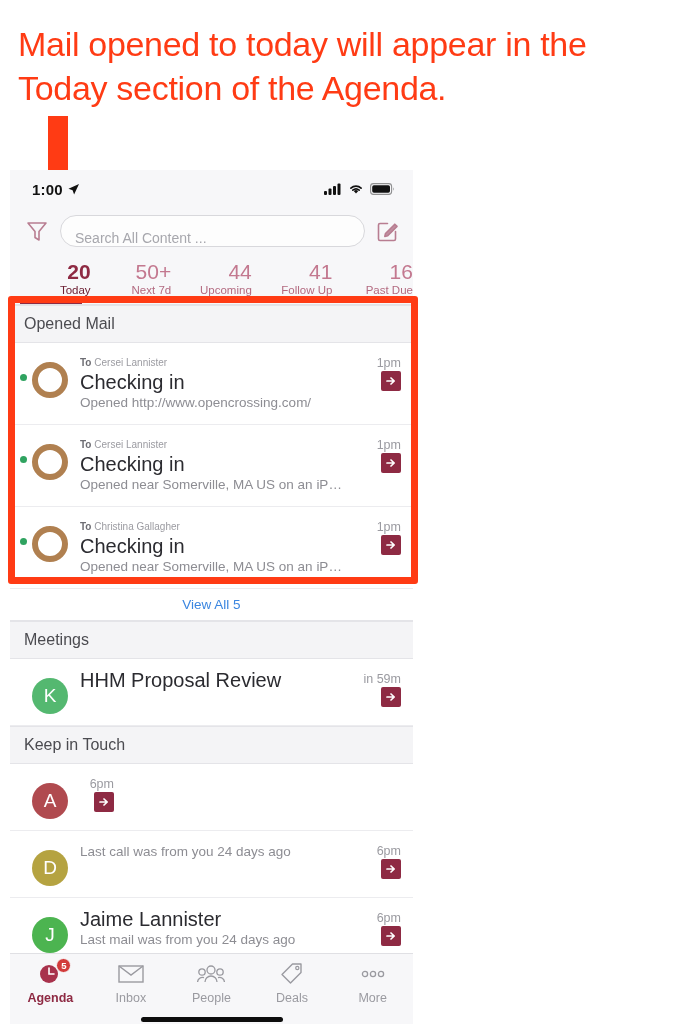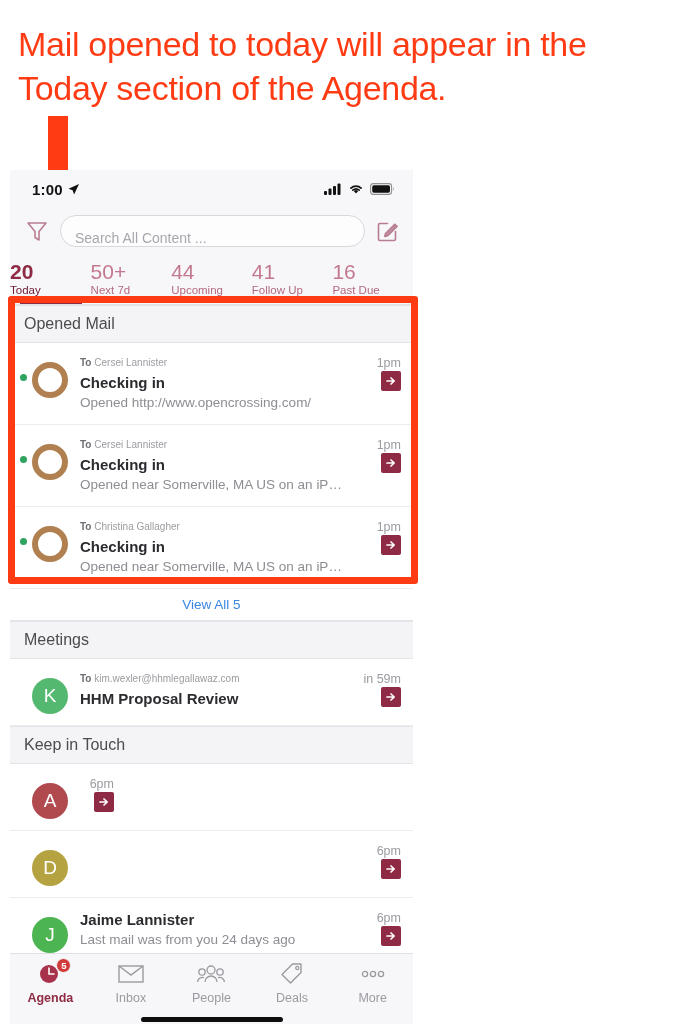--- a/index.html
+++ b/index.html
@@ -75,21 +75,21 @@
   .compose-icon { width: 26px; height: 26px; flex: 0 0 26px; }
 
   
   .tabs {
     height: 52px; background: #f7f7f9;
     display: flex; align-items: stretch;
     border-bottom: 1px solid #e2e2e6;
     position: relative;
   }
   .tab { flex: 1 1 0; display: flex; flex-direction: column;
-         align-items: flex-start; justify-content: center; gap: 0px; }
+         align-items: flex-end; justify-content: center; gap: 0px; }
   .tab .num { font-size: 21px; color: #c3788f; font-weight: 300; line-height: 23px; }
   .tab .lbl { font-size: 11.5px; color: #b36a80; line-height: 15px; }
   .tab.active .num { color: #8e2a43; font-weight: 700; }
   .tab.active .lbl { color: #6d2034; }
   .tab-underline {
     position: absolute; left: 10px; bottom: 0;
     width: 62px; height: 3px; background: #8e2a43;
   }
 
   
@@ -122,21 +122,21 @@
     color: #fff; font-size: 19px; font-weight: 400;
   }
   .avatar.ring {
     background: none; border: 6px solid #b08050; color: transparent;
     position: relative;
   }
   .rowbody { flex: 1 1 auto; padding-left: 12px; padding-right: 6px; min-width: 0; }
   .line-to { font-size: 10px; color: #9b9ba1; line-height: 18px; white-space: nowrap;
              overflow: hidden; text-overflow: ellipsis; }
   .line-to b { color: #6d6d73; font-weight: 700; }
-  .line-title { font-size: 15px; color: #2b2b30; font-weight: 700; line-height: 21px; }
+  .line-title { font-size: 20px; color: #2b2b30; font-weight: 400; line-height: 21px; }
   .line-sub { font-size: 13.5px; color: #8d8d93; line-height: 20px;
               white-space: nowrap; overflow: hidden; text-overflow: ellipsis; }
   .rowright {
     flex: 0 0 46px; display: flex; flex-direction: column;
     align-items: flex-end; padding-top: 2px;
   }
   .rowtime { font-size: 12.5px; color: #9b9ba1; line-height: 15px; white-space: nowrap; }
   .gobtn {
     width: 20px; height: 20px; background: #8e2a43; border-radius: 2px;
     display: flex; align-items: center; justify-content: center;
@@ -329,24 +329,20 @@
     <div class="viewall">View All 5</div>
 
     <div class="section-head">Meetings</div>
 
     <div class="row">
       <div class="dot hidden"></div>
       <div class="avatar" style="background:#54b870">
         <span>K</span>
       </div>
       <div class="rowbody">
-        <div class="line-to">
-          <b>To</b>
-          <span>kim.wexler@hhmlegallawaz.com</span>
-        </div>
         <div class="line-title">HHM Proposal Review</div>
       </div>
       <div class="rowright">
         <span class="rowtime">in 59m</span>
         <span class="gobtn">
           <svg width="12" height="12" viewBox="0 0 12 12">
               <path d="M2 6 H9 M6 3 L9.2 6 L6 9" stroke="#fff" stroke-width="1.7" fill="none" stroke-linecap="round" stroke-linejoin="round"></path>
             </svg>
         </span>
       </div>
@@ -368,20 +364,21 @@
         </span>
       </div>
     </div>
 
     <div class="row">
       <div class="dot hidden"></div>
       <div class="avatar" style="background:#b5a341">
         <span>D</span>
       </div>
       <div class="rowbody">
+        <div class="line-sub">Last call was from you 24 days ago</div>
       </div>
       <div class="rowright">
         <span class="rowtime">6pm</span>
         <span class="gobtn">
           <svg width="12" height="12" viewBox="0 0 12 12">
               <path d="M2 6 H9 M6 3 L9.2 6 L6 9" stroke="#fff" stroke-width="1.7" fill="none" stroke-linecap="round" stroke-linejoin="round"></path>
             </svg>
         </span>
       </div>
     </div>

